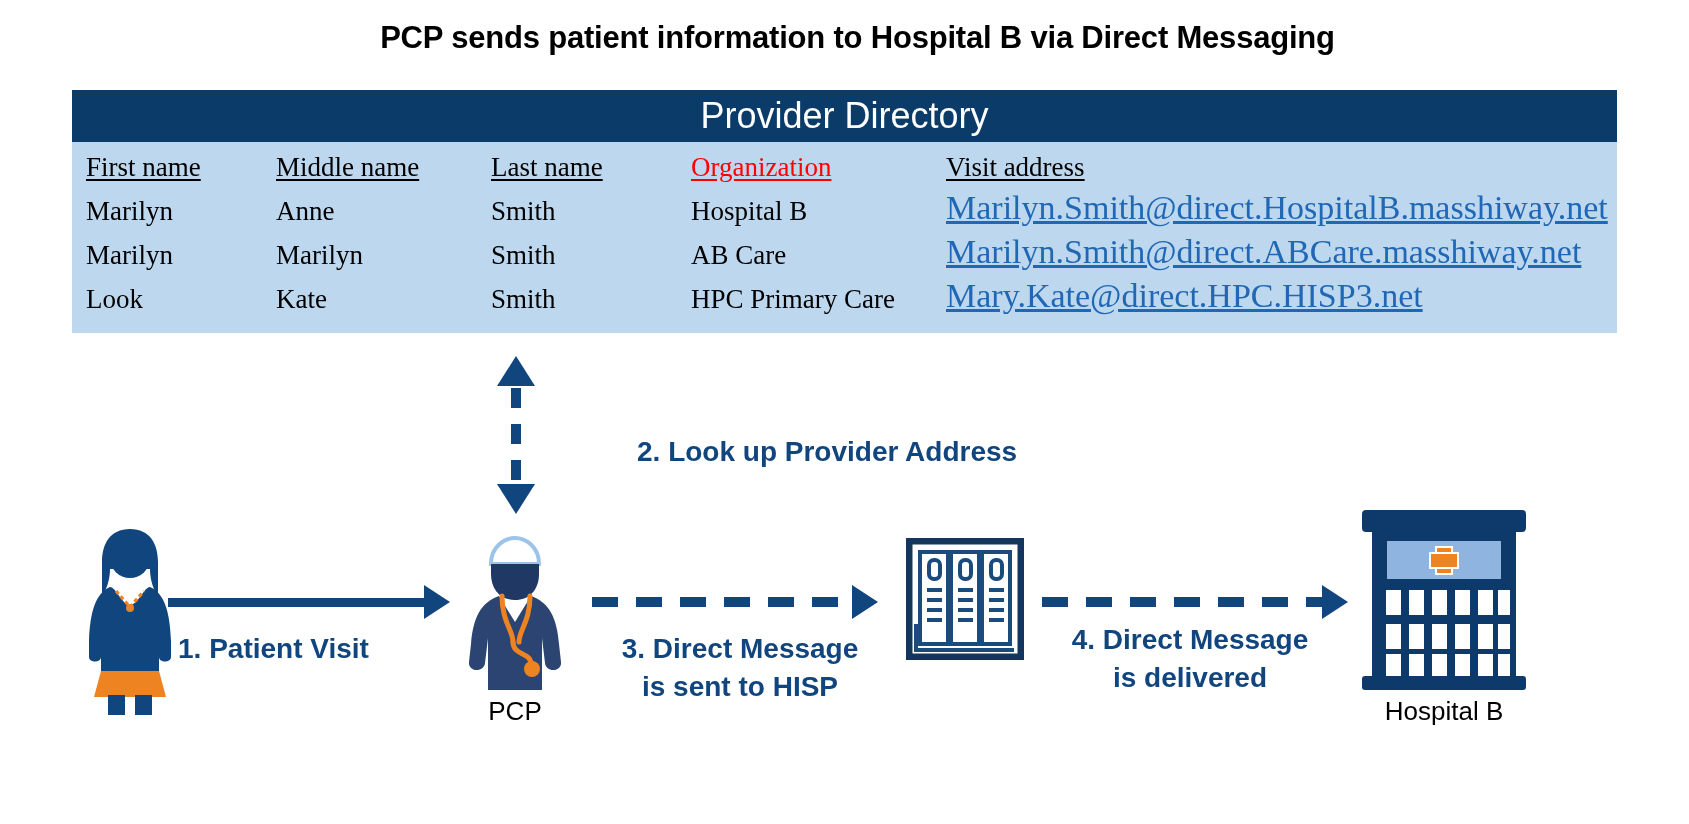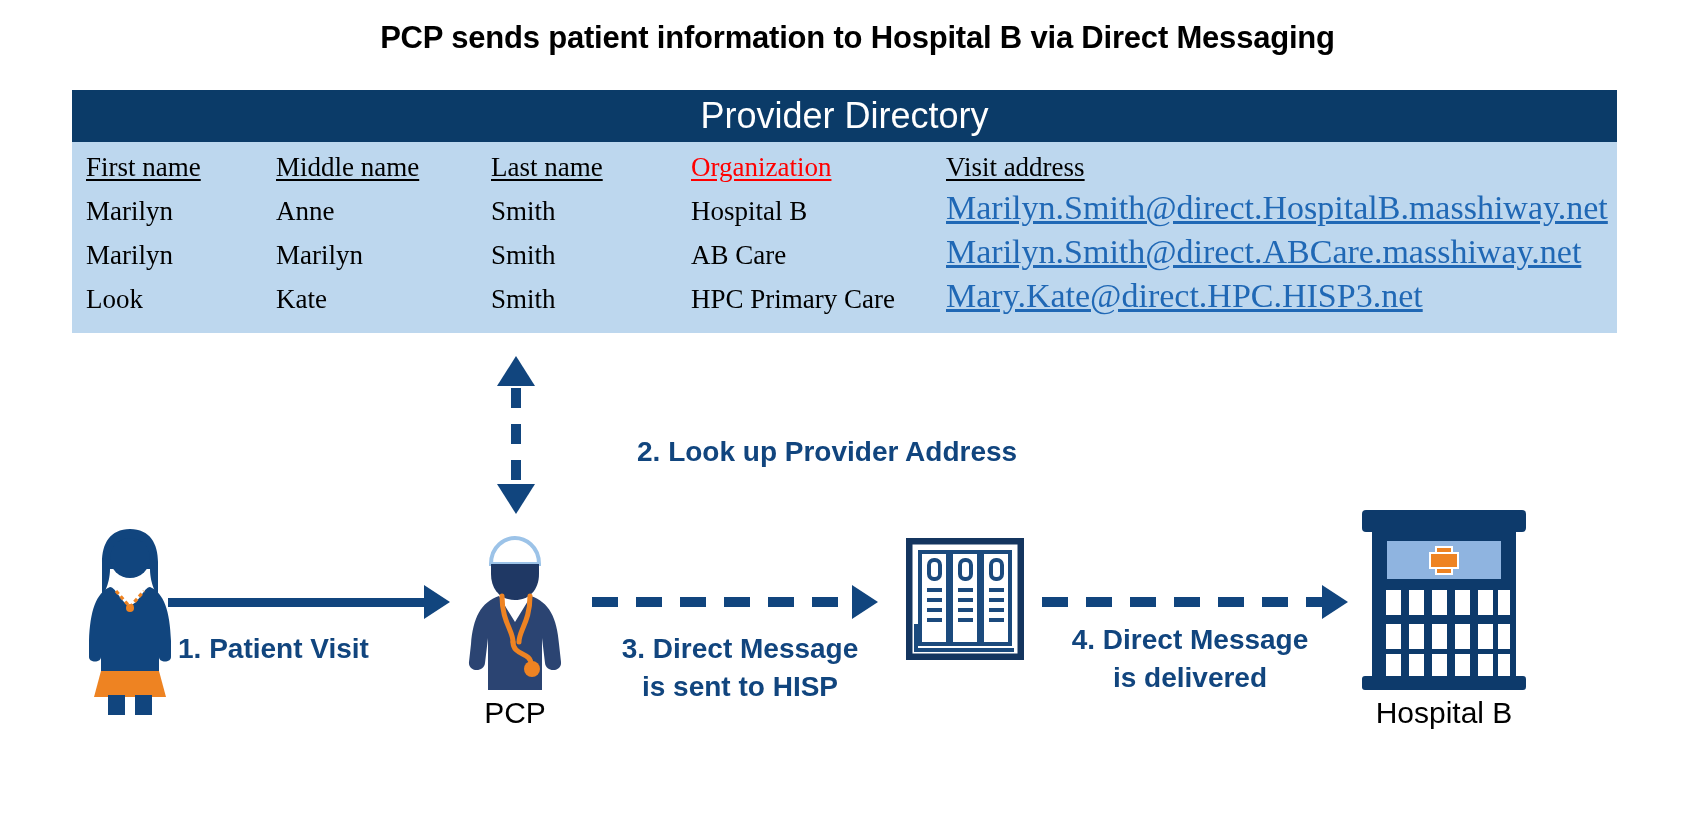--- a/index.html
+++ b/index.html
@@ -82,21 +82,21 @@
     border-bottom:30px solid #11457e;
   }
   .arrowhead-down{
     position:absolute;width:0;height:0;
     border-left:19px solid transparent;border-right:19px solid transparent;
     border-top:30px solid #11457e;
   }
 
   
   .caption{
-    position:absolute;font-size:30px;color:#000000;text-align:center;
+    position:absolute;font-size:26px;color:#000000;text-align:center;
   }
 
   
   .icon-box{position:absolute;}
 </style>
 </head>
 <body>
 
 <div class="stage">
 

